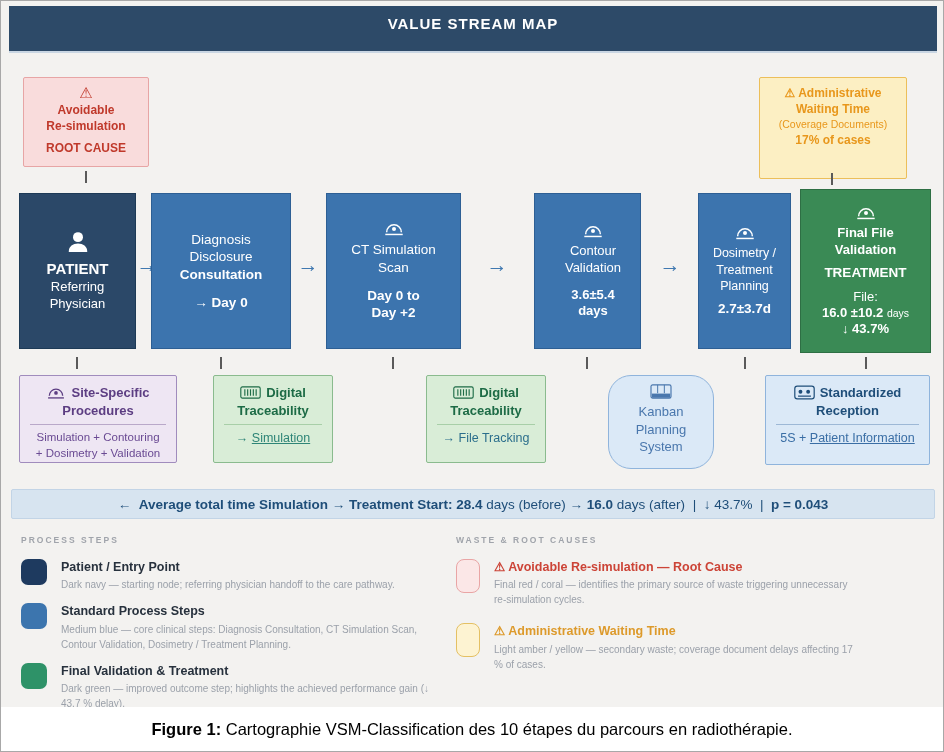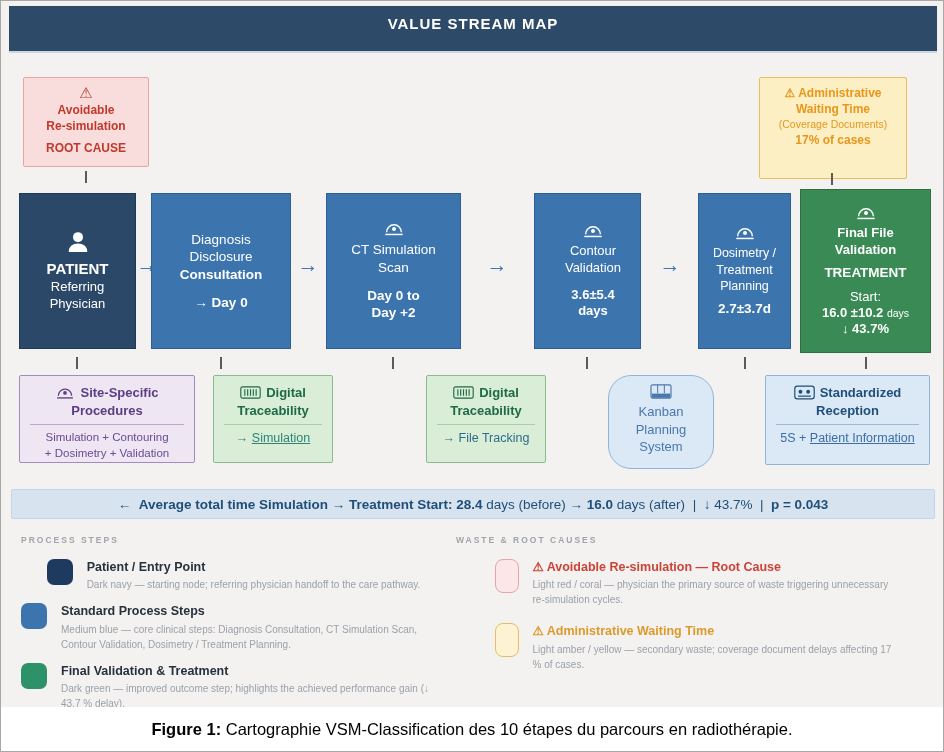--- a/index.html
+++ b/index.html
@@ -30,21 +30,21 @@
   .p-blue { background:#3c74ae; border:1px solid #2d5f94; }
   .p-green { background:#3a8a55; border:1px solid #2e6f44; }
   .pbox .ic { margin-bottom:4px; }
   .pbox .sp { height:10px; }
   .flow-arrow { position:absolute; top:252px; width:40px; text-align:center; color:#3f78b0; font-size:21px; font-weight:bold; }
 
   
   .ibox { position:absolute; top:374px; text-align:center; border-radius:2px; padding-top:8px; line-height:1.35; font-size:12.5px; }
   .ibox .ttl { font-weight:bold; font-size:13px; }
   .ibox .hr { height:1px; margin:5px 10px; }
-  .i-purple { left:18px; width:176px; height:88px; background:#eee6f3; border:1px solid #a08cbd; color:#5c3d82; }
+  .i-purple { left:18px; width:158px; height:88px; background:#eee6f3; border:1px solid #a08cbd; color:#5c3d82; }
   .i-purple .hr { background:#b9a8c9; }
   .i-purple .desc { font-size:11.5px; color:#6a4a93; }
   .i-green { background:#d9edd7; border:1px solid #8abb8e; color:#1d6b46; width:120px; height:88px;margin-left:12px; }
   .i-green .hr { background:#a8cfa8; }
   .ig1 { left:200px; }
   .ig2 { left:413px; }
   .i-green .lnk { color:#2e8577; font-size:12.5px; }
   .i-green .lnk u { text-decoration:underline; }
   .i-green .txt { color:#2b6e8c; font-size:12.5px; }
   .i-blue { background:#dbe9f7; border:1px solid #8fb4dc; color:#4a77ad; }
@@ -56,21 +56,21 @@
 
   
   .summary { position:absolute; left:10px; top:488px; width:924px; height:30px; background:#d7e4f0; border:1px solid #c2d4e6; border-radius:2px; color:#1f4e79; font-size:13.5px; display:flex; align-items:center; justify-content:center; white-space:pre; }
   .summary .b { font-weight:bold; }
 
   
   .lcol { position:absolute; top:534px; }
   .lcol-left { left:20px; width:425px; }
   .lcol-right { left:455px; width:475px; }
   .lhead { font-size:8.5px; font-weight:bold; letter-spacing:2px; color:#a0a4ab; margin-bottom:14px; }
-  .lg-item { display:flex; gap:14px; margin-bottom:11px;justify-content:center; }
+  .lg-item { display:flex; gap:14px; margin-bottom:11px; }
   .sw { flex:0 0 auto; width:26px; height:26px; border-radius:7px; }
   .sw-navy { background:#1e3a5f; }
   .sw-blue { background:#3c75ae; }
   .sw-green { background:#2e9268; }
   .sw-pill { flex:0 0 auto; width:24px; height:34px; border-radius:8px; }
   .sw-pink { background:#fbe7e7; border:1.5px solid #e9a5a5; }
   .sw-yel  { background:#fdf3d2; border:1.5px solid #e4c063; }
   .lg-title { font-size:12.5px; font-weight:bold; color:#27313d; line-height:1.3; }
   .lg-desc { font-size:10px; color:#9ba1aa; line-height:1.5; margin-top:2px; }
   .lt-red { color:#cc4437; }
@@ -187,21 +187,21 @@
           <path d="M4 13a8 8 0 0 1 16 0" fill="none" stroke="currentColor" stroke-width="1.6"></path>
           <circle cx="12" cy="9.5" r="2.2" fill="currentColor"></circle>
           <line x1="2.5" y1="15.5" x2="21.5" y2="15.5" stroke="currentColor" stroke-width="1.6"></line>
         </svg>
     </span>
     <div class="b">Final File</div>
     <div class="b">Validation</div>
     <div class="sp" style="height:7px;"></div>
     <div class="b" style="font-size:13.5px;">TREATMENT</div>
     <div class="sp" style="height:7px;"></div>
-    <div>Start:</div>
+    <div>File:</div>
     <div><span class="b">16.0 ±10.2</span> <span style="font-size:10.5px;">days</span></div>
     <div class="b">↓ 43.7%</div>
   </div>
 
   <div class="tick" style="left:75px;  top:356px;"></div>
   <div class="tick" style="left:219px; top:356px;"></div>
   <div class="tick" style="left:391px; top:356px;"></div>
   <div class="tick" style="left:585px; top:356px;"></div>
   <div class="tick" style="left:743px; top:356px;"></div>
   <div class="tick" style="left:864px; top:356px;"></div>
@@ -324,21 +324,21 @@
       </div>
     </div>
   </div>
 
   <div class="lcol lcol-right">
     <div class="lhead">WASTE &amp; ROOT CAUSES</div>
     <div class="lg-item" style="margin-bottom:16px;">
       <div class="sw-pill sw-pink"></div>
       <div>
         <div class="lg-title lt-red">⚠ Avoidable Re-simulation — Root Cause</div>
-        <div class="lg-desc" style="max-width:360px;">Light red / coral — physician the primary source of waste triggering unnecessary re-simulation cycles.</div>
+        <div class="lg-desc" style="max-width:360px;">Final red / coral — identifies the primary source of waste triggering unnecessary re-simulation cycles.</div>
       </div>
     </div>
     <div class="lg-item">
       <div class="sw-pill sw-yel"></div>
       <div>
         <div class="lg-title lt-amber">⚠ Administrative Waiting Time</div>
         <div class="lg-desc" style="max-width:360px;">Light amber / yellow — secondary waste; coverage document delays affecting 17 % of cases.</div>
       </div>
     </div>
   </div>

